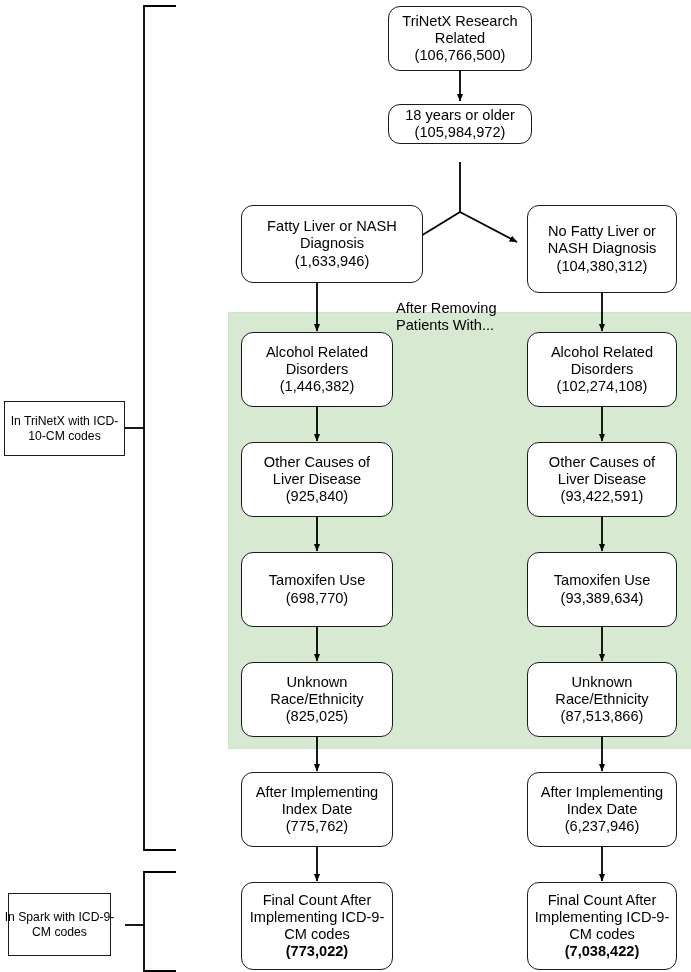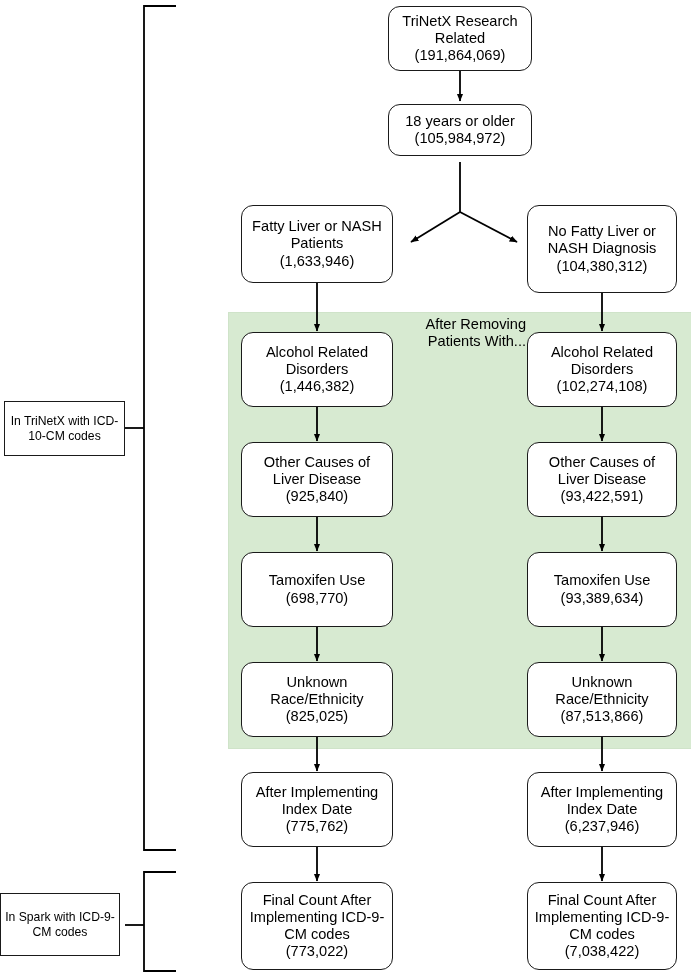--- a/index.html
+++ b/index.html
@@ -52,47 +52,46 @@
     color: #000000;
   }
   .node .lines {
     width: 100%;
   }
   .node .ln {
     display: block;
     white-space: nowrap;
   }
   .node .count-bold {
-    font-weight: normal;
+    font-weight: bold;
   }
   
   .side-label {
     position: absolute;
     box-sizing: border-box;
     background: #ffffff;
     border: 1.4px solid #1a1a1a;
     border-radius: 0;
     display: flex;
     align-items: center;
     justify-content: center;
     text-align: center;
     line-height: 1.2;
     font-size: 12.2px;
     padding: 2px 19px;
   }
   .side-label .ln { display: block; white-space: nowrap; }
   
   .caption {
     position: absolute;
-    text-align: right;
+    text-align: left;
     font-size: 14.6px;
     line-height: 1.17;
     color: #000000;
     white-space: nowrap;
-    margin-top: 16px;
   }
   .caption .ln { display: block; }
 </style>
 </head>
 <body>
 
 <div id="canvas">
 
   <div class="green-region" style="left:228px; top:312px; width:467px; height:437px;"></div>
 
@@ -133,35 +132,35 @@
       <path d="M176,872 L144,872 L144,971 L176,971"></path>
 
       <line x1="144" y1="925" x2="125" y2="925"></line>
     </g>
   </svg>
 
   <div class="node" style="left:388px; top:6px; width:144px; height:65px;">
     <span class="lines">
       <span class="ln">TriNetX Research</span>
       <span class="ln">Related</span>
-      <span class="ln">(191,864,069)</span>
-    </span>
-  </div>
-
-  <div class="node" style="left:388px; top:104px; width:144px; height:52px;">
+      <span class="ln">(106,766,500)</span>
+    </span>
+  </div>
+
+  <div class="node" style="left:388px; top:104px; width:144px; height:40px;">
     <span class="lines">
       <span class="ln">18 years or older</span>
       <span class="ln">(105,984,972)</span>
     </span>
   </div>
 
-  <div class="node" style="left:241px; top:205px; width:152px; height:78px;">
+  <div class="node" style="left:241px; top:205px; width:182px; height:78px;">
     <span class="lines">
       <span class="ln">Fatty Liver or NASH</span>
-      <span class="ln">Patients</span>
+      <span class="ln">Diagnosis</span>
       <span class="ln">(1,633,946)</span>
     </span>
   </div>
 
   <div class="node" style="left:527px; top:205px; width:150px; height:88px;">
     <span class="lines">
       <span class="ln">No Fatty Liver or</span>
       <span class="ln">NASH Diagnosis</span>
       <span class="ln">(104,380,312)</span>
     </span>
@@ -268,20 +267,20 @@
     <span class="ln">Patients With...</span>
   </div>
 
   <div class="side-label" style="left:4px; top:401px; width:121px; height:55px;">
     <span class="lines">
       <span class="ln">In TriNetX with ICD-</span>
       <span class="ln">10-CM codes</span>
     </span>
   </div>
 
-  <div class="side-label" style="left:0; top:893px; width:120px; height:63px;">
+  <div class="side-label" style="left:8px; top:893px; width:103px; height:63px;">
     <span class="lines">
       <span class="ln">In Spark with ICD-9-</span>
       <span class="ln">CM codes</span>
     </span>
   </div>
 
 </div>
 
 </body></html>

